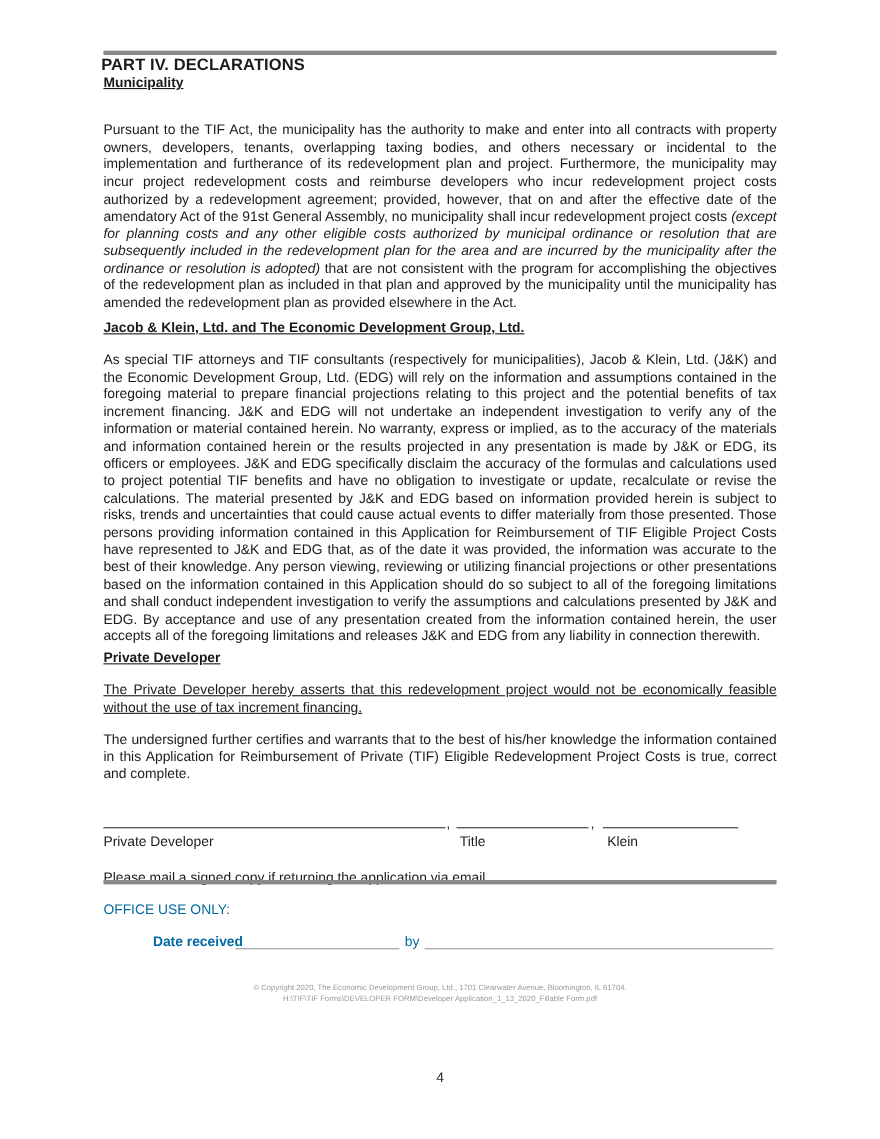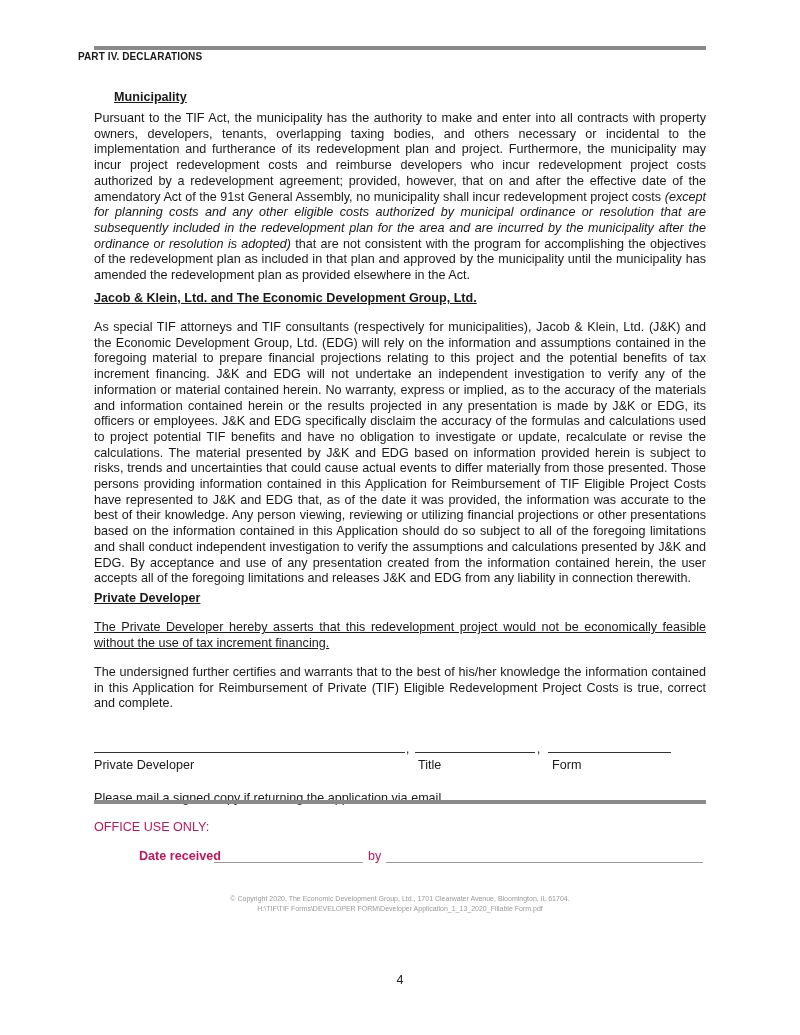--- a/index.html
+++ b/index.html
@@ -1,56 +1,56 @@
 <!DOCTYPE html>
 <html><head>
 <meta charset="utf-8">
 <style>
   html, body { margin: 0; padding: 0; background: #ffffff; }
   body { width: 800px; height: 1035px; position: relative; overflow: hidden;
          font-family: "Liberation Sans", sans-serif; color: #1a1a1a; }
   .bar { position: absolute; left: 94px; width: 612px; height: 4px; background: #8a8a8a; }
-  .part-title { position: absolute; left: 78px; top: 51px; font-weight: bold; font-size: 10px; letter-spacing: 0.1px; }
+  .part-title { position: absolute; left: 92px; top: 51px; font-weight: bold; font-size: 15px; letter-spacing: 0.1px; }
   .section-title { position: absolute; left: 94px; font-weight: bold; font-size: 12.6px; text-decoration: underline; }
   .para { position: absolute; left: 94px; width: 612px; font-size: 12.6px; line-height: 15.7px; text-align: justify; }
   .para i { }
   .sig-line { position: absolute; border-bottom: 1px solid #333; height: 0; }
   .comma { position: absolute; font-size: 12px; }
   .sig-label { position: absolute; font-size: 12.6px; }
-  .office { color: #be185d; position: absolute; font-size: 12.6px; }
+  .office { color: #0369a1; position: absolute; font-size: 12.6px; }
   .office-line { position: absolute; border-bottom: 1px solid #9a9a9a; height: 0; }
   .footer { position: absolute; left: 0; width: 800px; text-align: center; font-size: 7px; color: #999; line-height: 9.5px; }
   .pagenum { position: absolute; left: 0; width: 800px; text-align: center; top: 973px; font-size: 12.6px; color: #222; }
 </style>
 </head>
 <body>
 
 <div class="bar" style="top:46px;"></div>
 
 <div class="part-title">PART IV.  DECLARATIONS</div>
 
-<div class="section-title" style="top:90px;margin-left:20px;">Municipality</div>
+<div class="section-title" style="top:68px;">Municipality</div>
 <div class="para" style="top:111px;"><span>Pursuant to the TIF Act, the municipality has the authority to make and enter into all contracts with property owners, developers, tenants, overlapping taxing bodies, and others necessary or incidental to the implementation and furtherance of its redevelopment plan and project. Furthermore, the municipality may incur project redevelopment costs and reimburse developers who incur redevelopment project costs authorized by a redevelopment agreement; provided, however, that on and after the effective date of the amendatory Act of the 91st General Assembly, no municipality shall incur redevelopment project costs </span><i>(except for planning costs and any other eligible costs authorized by municipal ordinance or resolution that are subsequently included in the redevelopment plan for the area and are incurred by the municipality after the ordinance or resolution is adopted)</i><span> that are not consistent with the program for accomplishing the objectives of the redevelopment plan as included in that plan and approved by the municipality until the municipality has amended the redevelopment plan as provided elsewhere in the Act.</span></div>
 
 <div class="section-title" style="top:291px;">Jacob &amp; Klein, Ltd. and The Economic Development Group, Ltd.</div>
 <div class="para" style="top:320px;">As special TIF attorneys and TIF consultants (respectively for municipalities), Jacob &amp; Klein, Ltd. (J&amp;K) and the Economic Development Group, Ltd. (EDG) will rely on the information and assumptions contained in the foregoing material to prepare financial projections relating to this project and the potential benefits of tax increment financing. J&amp;K and EDG will not undertake an independent investigation to verify any of the information or material contained herein. No warranty, express or implied, as to the accuracy of the materials and information contained herein or the results projected in any presentation is made by J&amp;K or EDG, its officers or employees. J&amp;K and EDG specifically disclaim the accuracy of the formulas and calculations used to project potential TIF benefits and have no obligation to investigate or update, recalculate or revise the calculations. The material presented by J&amp;K and EDG based on information provided herein is subject to risks, trends and uncertainties that could cause actual events to differ materially from those presented. Those persons providing information contained in this Application for Reimbursement of TIF Eligible Project Costs have represented to J&amp;K and EDG that, as of the date it was provided, the information was accurate to the best of their knowledge. Any person viewing, reviewing or utilizing financial projections or other presentations based on the information contained in this Application should do so subject to all of the foregoing limitations and shall conduct independent investigation to verify the assumptions and calculations presented by J&amp;K and EDG. By acceptance and use of any presentation created from the information contained herein, the user accepts all of the foregoing limitations and releases J&amp;K and EDG from any liability in connection therewith.</div>
 
 <div class="section-title" style="top:591px;">Private Developer</div>
 <div class="para" style="top:620px;text-decoration:underline;">The Private Developer hereby asserts that this redevelopment project would not be economically feasible without the use of tax increment financing.</div>
 <div class="para" style="top:665px;">The undersigned further certifies and warrants that to the best of his/her knowledge the information contained in this Application for Reimbursement of Private (TIF) Eligible Redevelopment Project Costs is true, correct and complete.</div>
 
 <div class="sig-line" style="left:94px; top:752px; width:311px;"></div>
 <span class="comma" style="left:406px; top:742px;">,</span>
 <div class="sig-line" style="left:415px; top:752px; width:120px;"></div>
 <span class="comma" style="left:537px; top:742px;">,</span>
 <div class="sig-line" style="left:548px; top:752px; width:123px;"></div>
 
 <div class="sig-label" style="left:94px; top:758px;">Private Developer</div>
 <div class="sig-label" style="left:418px; top:758px;text-align:center;">Title</div>
-<div class="sig-label" style="left:552px; top:758px;">Form</div>
+<div class="sig-label" style="left:552px; top:758px;">Klein</div>
 <div class="sig-label" style="left:94px; top:791px;">Please mail a signed copy if returning the application via email.</div>
 
 <div class="bar" style="top:800px;"></div>
 
 <div class="office" style="left:94px; top:820px;">OFFICE USE ONLY:</div>
 <div class="office" style="left:139px; top:849px;font-weight:bold;">Date received</div>
 <div class="office-line" style="left:214px; top:862px; width:149px;"></div>
 <div class="office" style="left:368px; top:849px;text-align:center;">by</div>
 <div class="office-line" style="left:386px; top:862px; width:317px;"></div>
 

